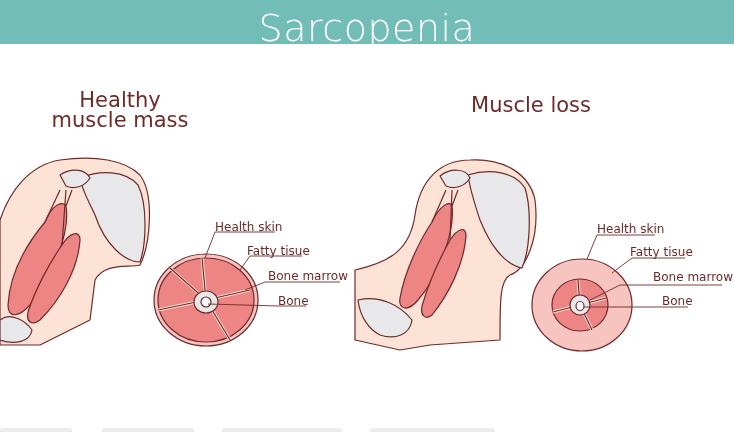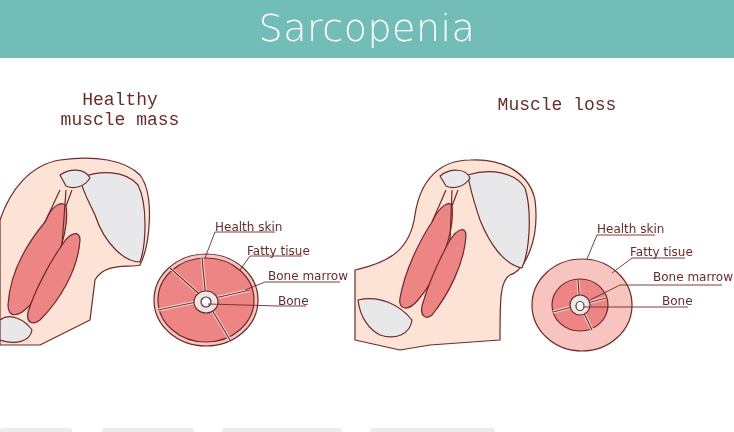--- a/index.html
+++ b/index.html
@@ -1,35 +1,35 @@
 <!DOCTYPE html>
 <html><head>
 <meta charset="utf-8">
 <style>
   html,body{margin:0;padding:0;background:#ffffff;}
   body{width:734px;height:432px;position:relative;overflow:hidden;font-family:"DejaVu Sans",sans-serif;}
-  .banner{position:absolute;left:0;top:0;width:734px;height:58px;background:#73bdb9;}
+  .banner{position:absolute;left:0;top:0;width:734px;height:44px;background:#73bdb9;}
   .banner-title{position:absolute;left:0;top:0;width:734px;height:58px;line-height:56px;text-align:center;color:#ffffff;font-size:38px;font-weight:300;letter-spacing:0.5px;}
-  .heading{position:absolute;color:#6e2a2a;font-size:18px;text-align:center;line-height:20px;font-family:Liberation Mono, monospace;}
+  .heading{position:absolute;color:#6e2a2a;font-size:21px;text-align:center;line-height:20px;}
   .lbl{position:absolute;color:#6e2a2a;font-size:12px;white-space:nowrap;}
   svg{position:absolute;left:0;top:0;}
   .footer-tab{position:absolute;top:428px;height:4px;background:#ececec;border-radius:3px 3px 0 0;}
 </style>
 </head>
 <body>
 
 <div class="banner">
   <div class="banner-title">Sarcopenia</div>
 </div>
 
 <div class="heading" style="left:40px;top:90px;width:160px;">
   <div>Healthy</div>
   <div>muscle mass</div>
 </div>
-<div class="heading" style="left:477px;top:95px;width:160px;">
+<div class="heading" style="left:451px;top:95px;width:160px;">
   <div>Muscle loss</div>
 </div>
 
 <svg width="734" height="432" viewBox="0 0 734 432">
 
   <g stroke="#6e2a2a" stroke-width="1.2" stroke-linejoin="round">
     <path d="M0,220 C10,190 30,165 60,160 C95,155 125,160 140,175 C155,195 150,245 140,265 C128,268 105,262 95,280 L90,320 L40,345 L0,345 Z" fill="#fde2d6"></path>
     <path d="M80,178 C100,170 125,170 138,185 C148,205 146,245 140,262 C125,262 105,245 95,215 C88,200 82,190 80,178 Z" fill="#e8e8ea"></path>
     <path d="M60,175 C70,168 85,168 90,178 C85,186 75,190 66,186 Z" fill="#e8e8ea"></path>
     <path d="M45,222 C52,205 62,200 66,206 C70,230 55,275 30,305 C18,318 8,318 8,305 C10,270 30,240 45,222 Z" fill="#ee8585"></path>

